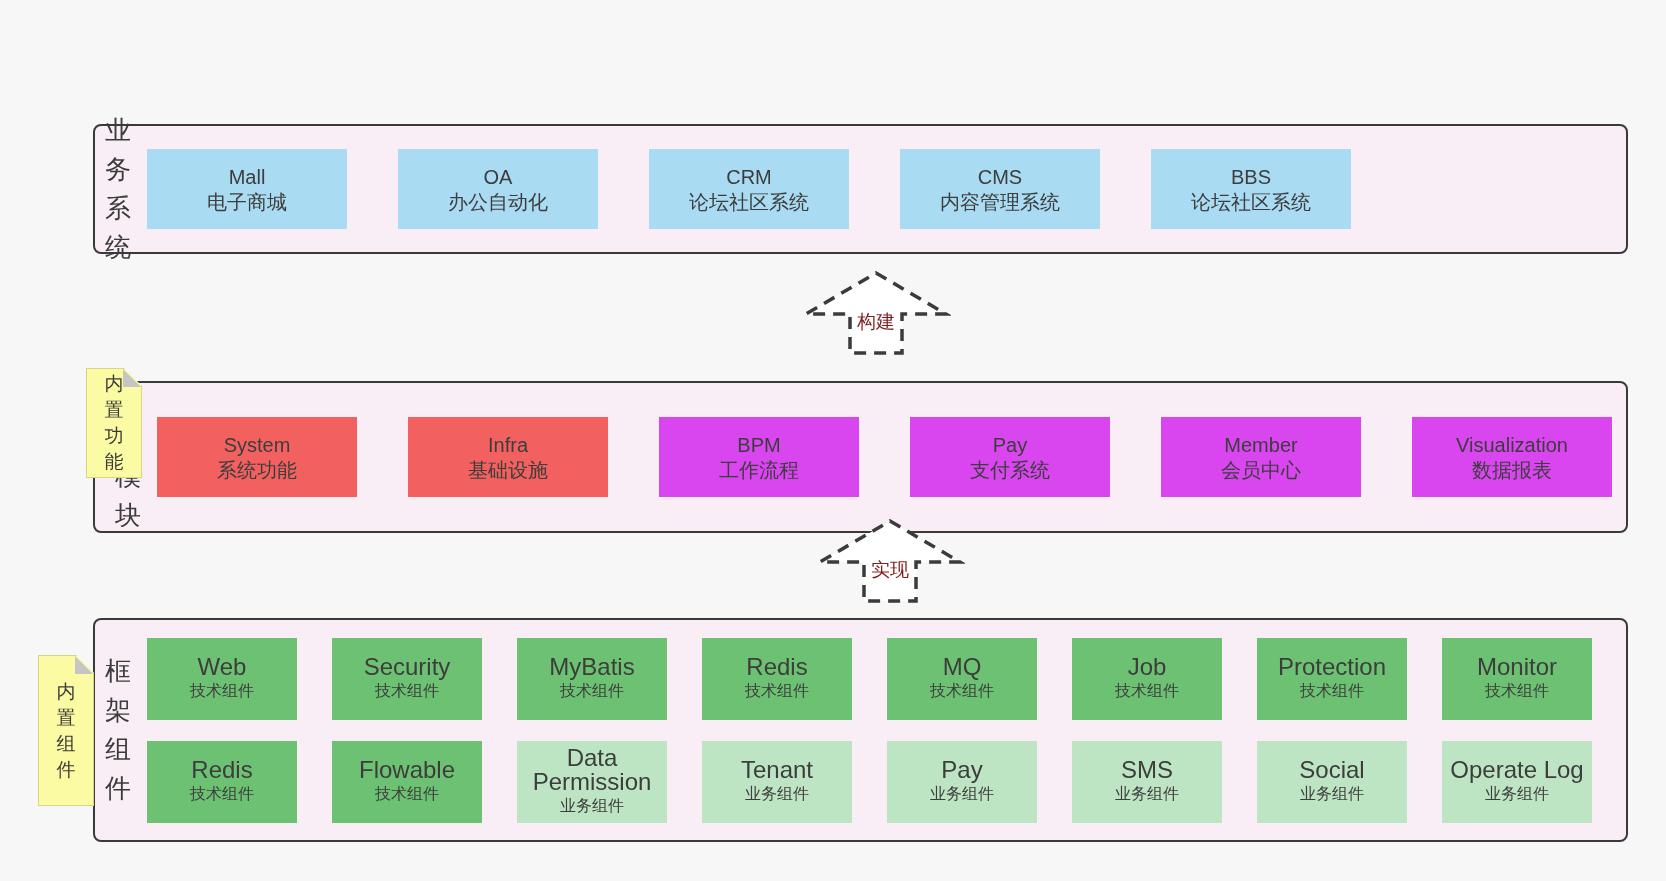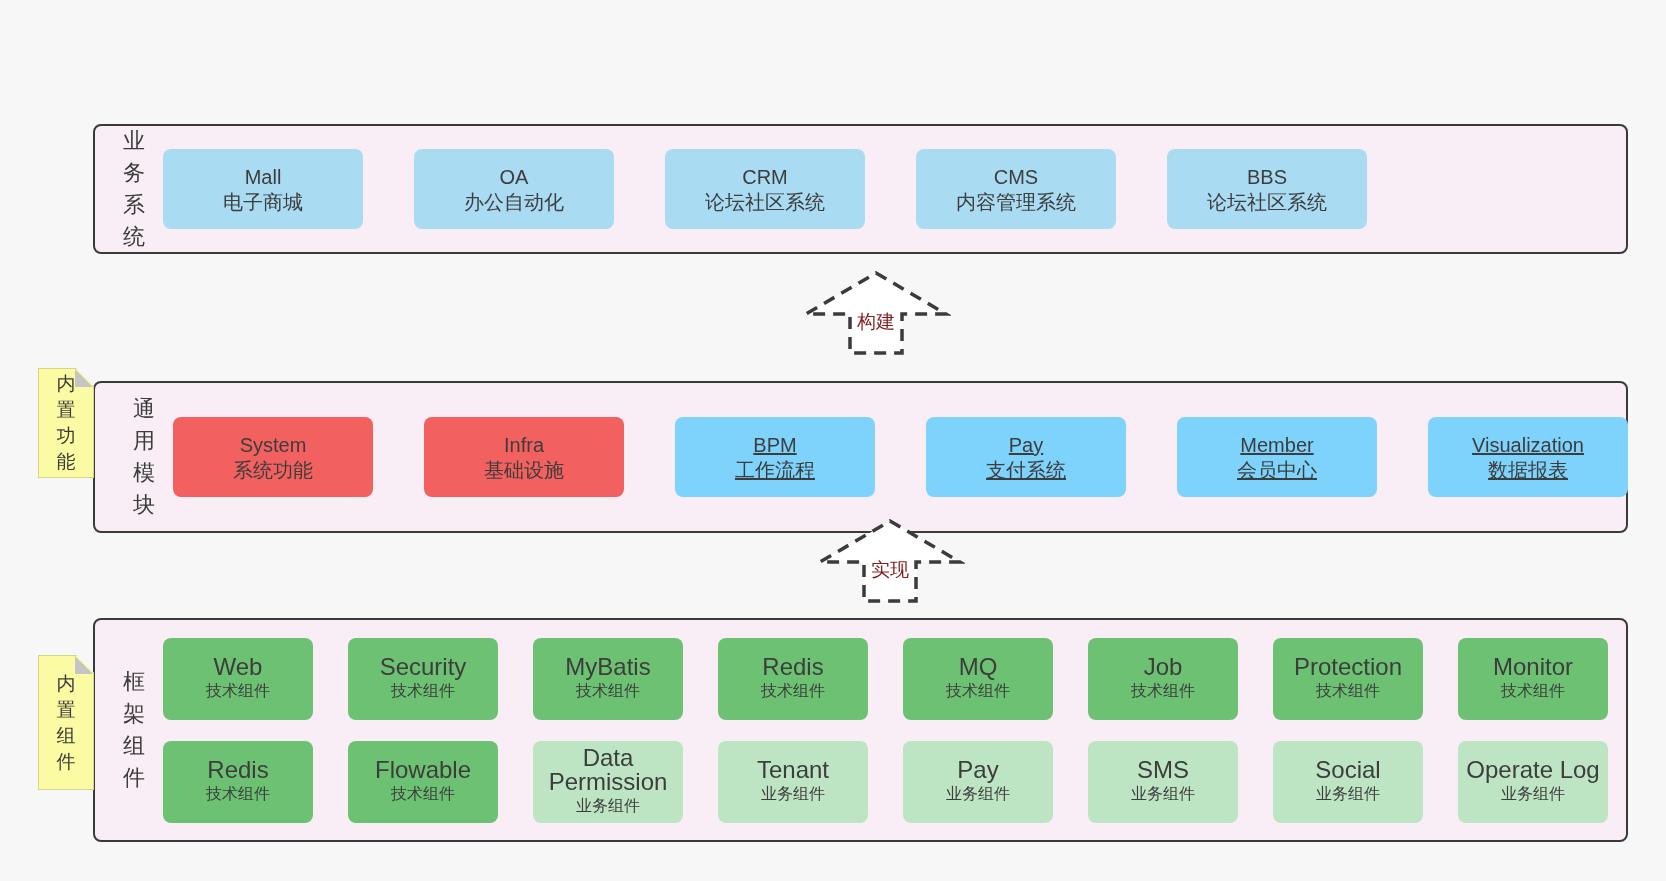--- a/index.html
+++ b/index.html
@@ -12,51 +12,51 @@
   
   .layer{
     position:absolute;left:93px;width:1535px;box-sizing:border-box;
     background:#f9edf6;border:2px solid #3a3a3a;border-radius:8px;
     display:flex;align-items:center;padding-left:10px;
   }
   .layer-1{top:124px;height:130px;}
   .layer-2{top:381px;height:152px;padding-left:20px;}
   .layer-3{top:618px;height:224px;}
   .vtext{
-    width:26px;font-size:22px;line-height:32px;text-align:center;
-    word-break:break-all;color:#3b3b3b;flex:0 0 auto;margin-right:2px;margin-left:16px;
+    width:26px;font-size:26px;line-height:39px;text-align:center;
+    word-break:break-all;color:#3b3b3b;flex:0 0 auto;margin-right:2px;
   }
   .boxes{display:flex;gap:51px;margin-left:14px;align-items:center;}
   .rows{display:flex;flex-direction:column;gap:21px;margin-left:14px;}
   .rows .boxes{gap:35px;margin-left:0;}
   
   .box{
-    width:200px;height:80px;border-radius:8px;box-sizing:border-box;
+    width:200px;height:80px;border-radius:0;box-sizing:border-box;
     display:flex;flex-direction:column;justify-content:center;align-items:center;
     text-align:center;padding:2px 6px;
   }
   .box .title{font-size:20px;line-height:25px;}
   .box .sub{font-size:20px;line-height:24px;}
   .layer-3 .box{width:150px;height:82px;}
   .layer-3 .box .title{font-size:24px;line-height:24px;}
   .layer-3 .box .sub{font-size:16px;line-height:23px;}
   .b-blue{background:#a9dbf3;}
   .b-red{background:#f26060;}
-  .b-pink{background:#7dd3fc;text-decoration:underline;}
+  .b-pink{background:#d946ef;}
   .b-green{background:#6cc272;}
   .b-light-green{background:#bde5c3;}
   
   .tag{
     position:absolute;left:38px;width:56px;box-sizing:border-box;
     background:#fbfba3;border:1px solid #d6d687;z-index:3;
     display:flex;align-items:center;justify-content:center;
     clip-path:polygon(0 0,calc(100% - 18px) 0,100% 18px,100% 100%,0 100%);
   }
-  .tag-2{top:368px;height:110px;}
-  .tag-3{top:655px;height:135px;}
+  .tag-2{top:368px;height:110px;margin-left:48px;}
+  .tag-3{top:655px;height:151px;}
   .tag .vtext{font-size:19px;line-height:26px;width:22px;margin:0;}
   .fold{
     position:absolute;top:0;right:0;width:0;height:0;
     border-bottom:18px solid #c5c5c5;border-right:18px solid transparent;
   }
   
   .arrow{position:absolute;width:150px;height:86px;}
   .arrow-1{left:801px;top:270px;}
   .arrow-2{left:815px;top:518px;}
   .arrow svg{display:block;width:150px;height:86px;}

